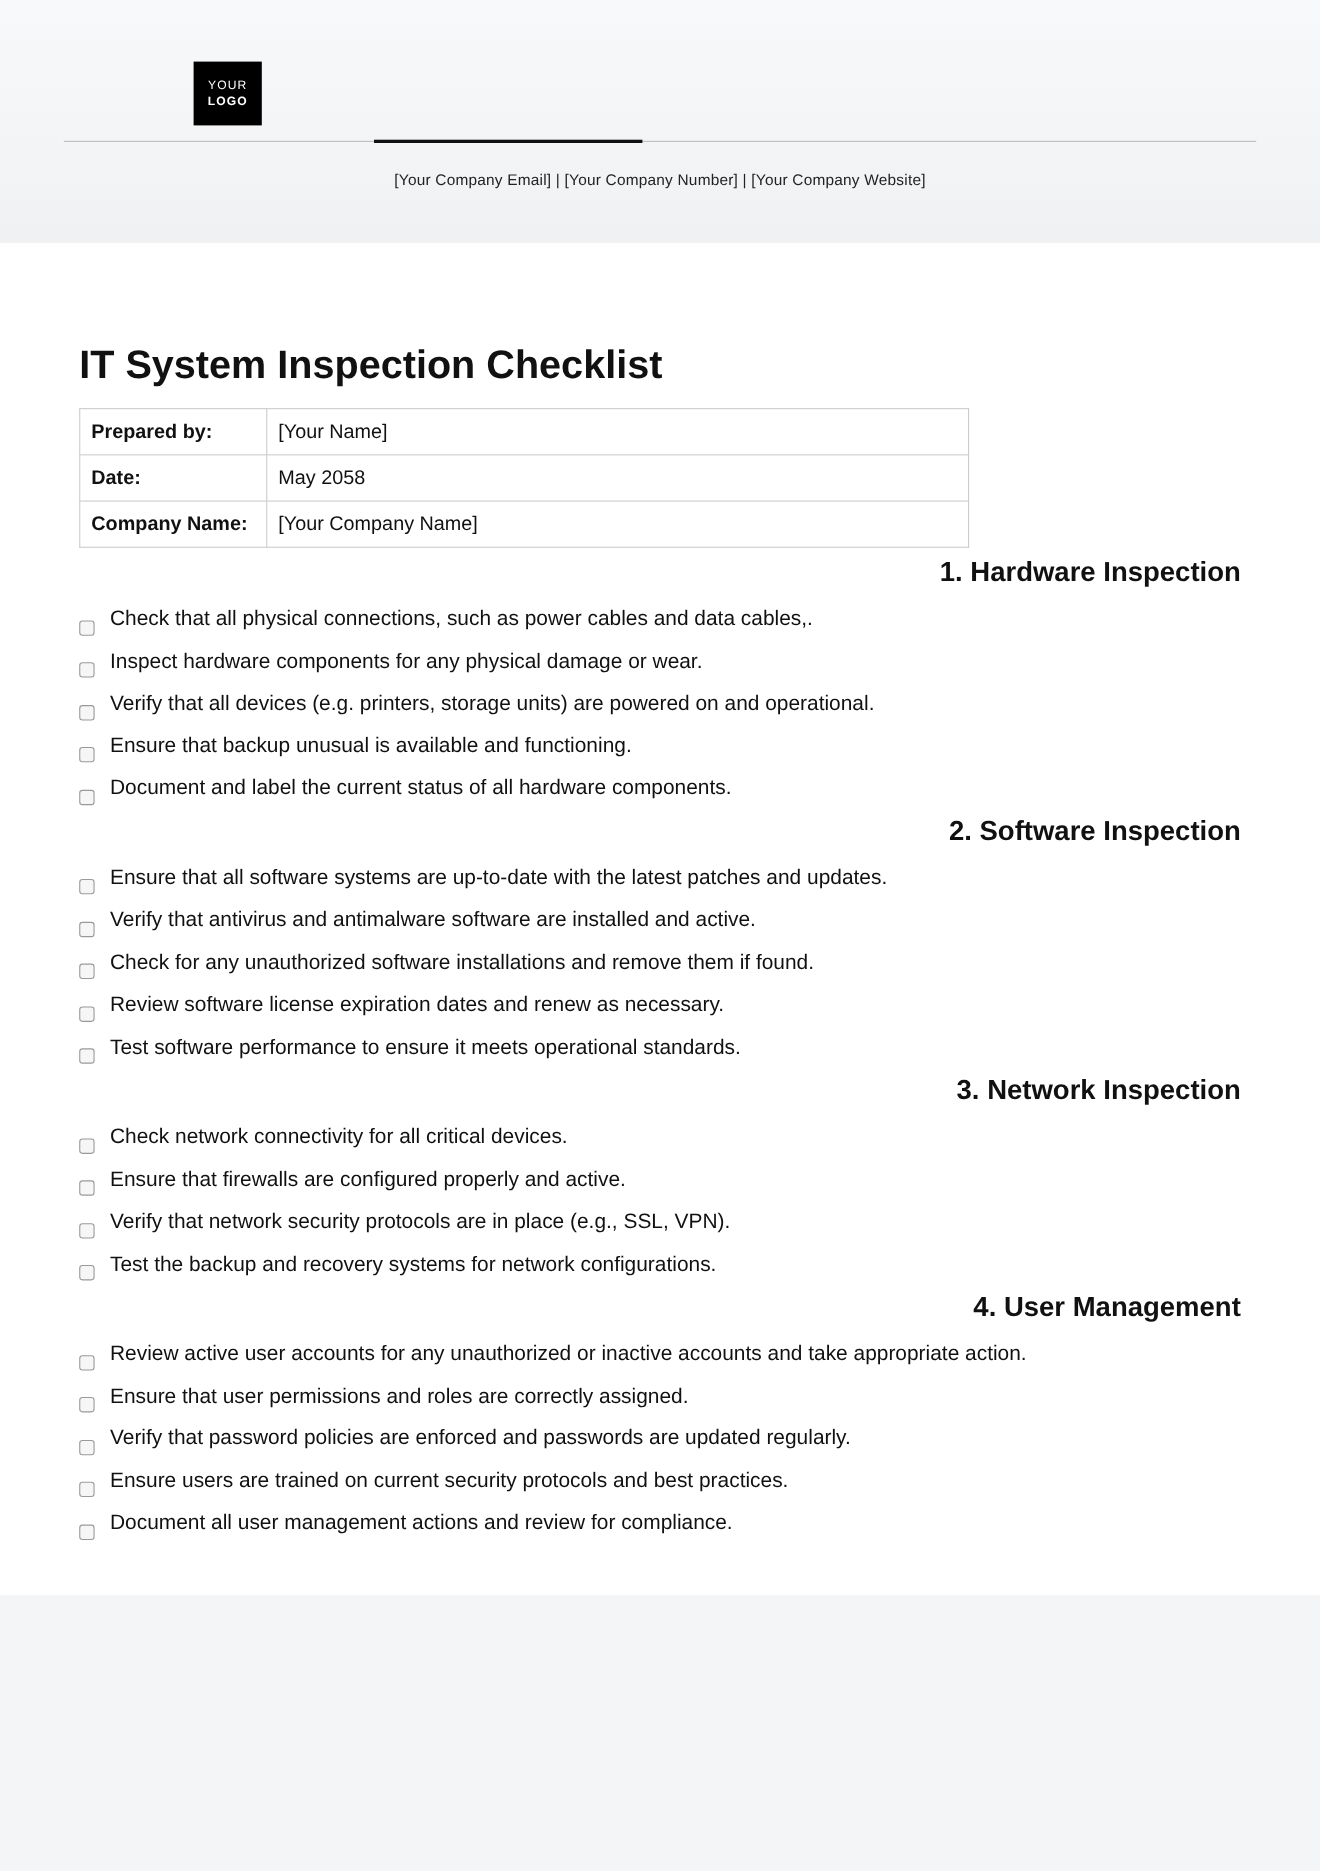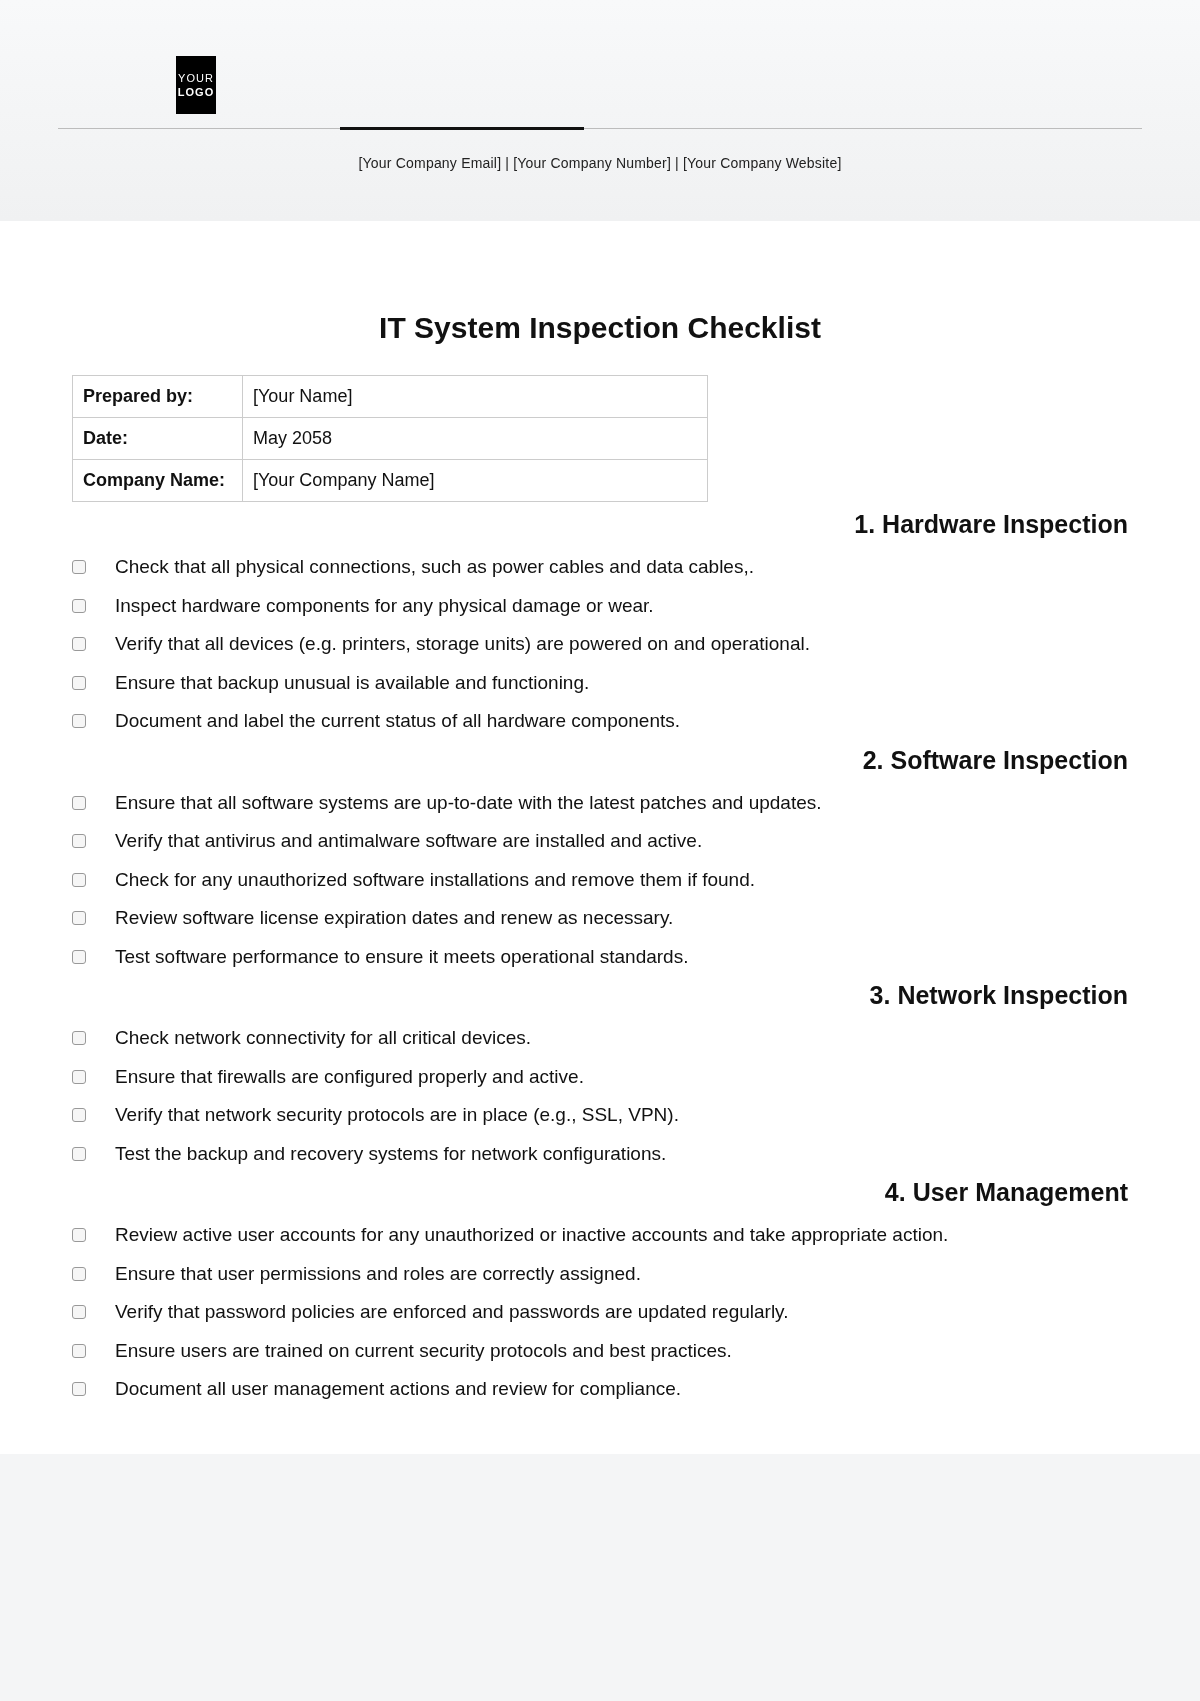--- a/index.html
+++ b/index.html
@@ -10,21 +10,21 @@
     color: #111;
   }
   .top-area {
     background: linear-gradient(to bottom, #f8f9fa, #f0f1f2);
     padding: 56px 0 50px 0;
   }
   .logo-row {
     padding-left: 176px;
   }
   .logo-box {
-    width: 40px;
+    width: 62px;
     height: 58px;
     background: #000;
     color: #fff;
     display: flex;
     flex-direction: column;
     align-items: center;
     justify-content: center;
     font-size: 11px;
     letter-spacing: 1px;
     line-height: 1.3;
@@ -54,27 +54,27 @@
     margin-top: 26px;
     font-size: 14px;
     color: #222;
     letter-spacing: 0.2px;
   }
   .main {
     background: #fff;
     padding: 90px 72px 40px 72px;
   }
   h1.title {
-    text-align: center;
-    font-size: 30px;
+    text-align: left;
+    font-size: 36px;
     font-weight: 800;
-    margin-bottom: 30px;
+    margin-bottom: 18px;
   }
   table.meta {
-    width: 636px;
+    width: 809px;
     border-collapse: collapse;
     margin-bottom: 8px;
   }
   table.meta td {
     border: 1px solid #ccc;
     padding: 10px 10px;
     font-size: 18px;
     vertical-align: middle;
   }
   table.meta td.label {
@@ -83,22 +83,22 @@
   }
   h2.section {
     font-size: 25px;
     font-weight: 800;
     margin-top: 6px;
     margin-bottom: 14px;
     text-align: right;
   }
   .item-row {
     display: flex;
-    align-items: flex-start;
-    gap: 29px;
+    align-items: flex-end;
+    gap: 14px;
     margin-bottom: 10px;
     font-size: 19px;
     line-height: 1.5;
   }
   .cb {
     width: 14px;
     height: 14px;
     border: 1px solid #999;
     border-radius: 3px;
     background: #f6f6f6;

